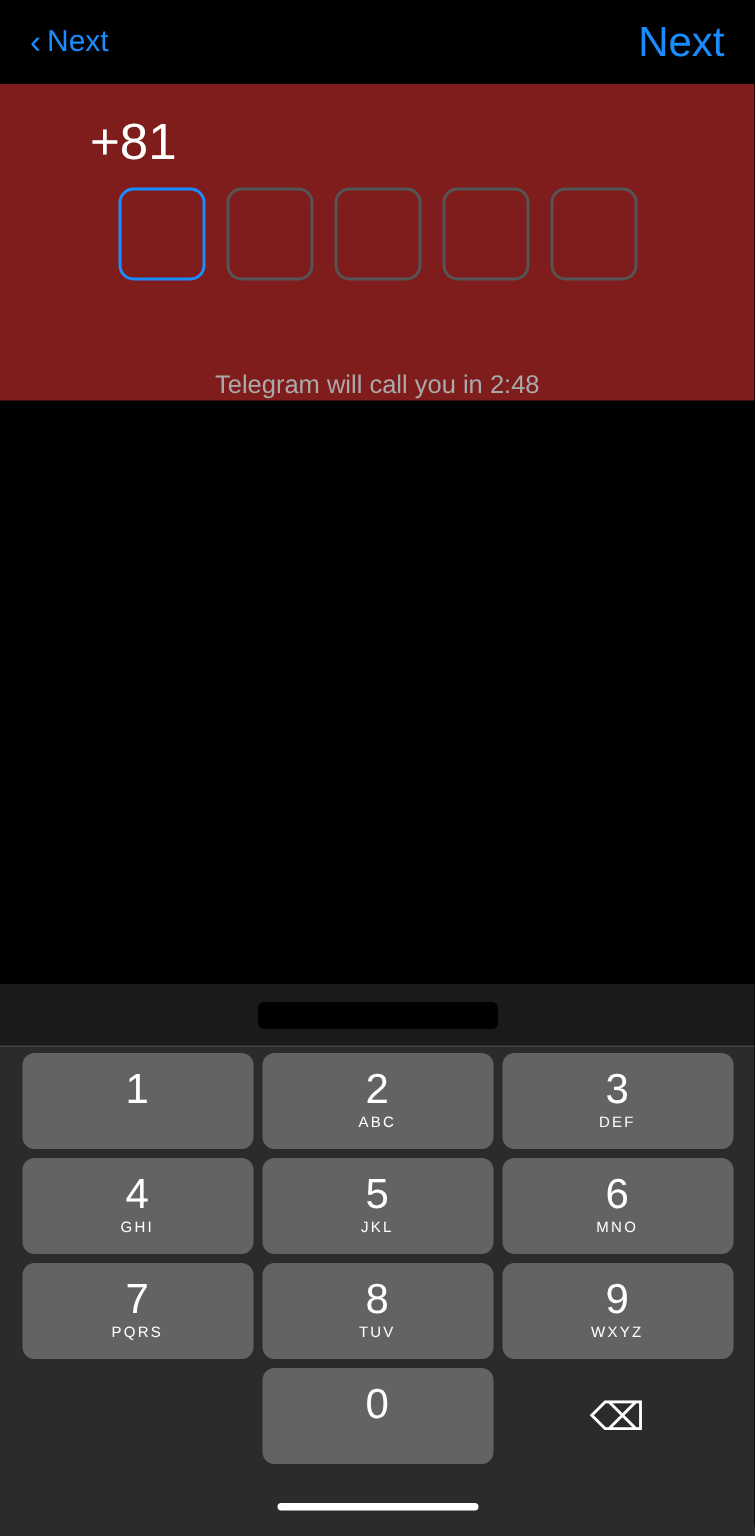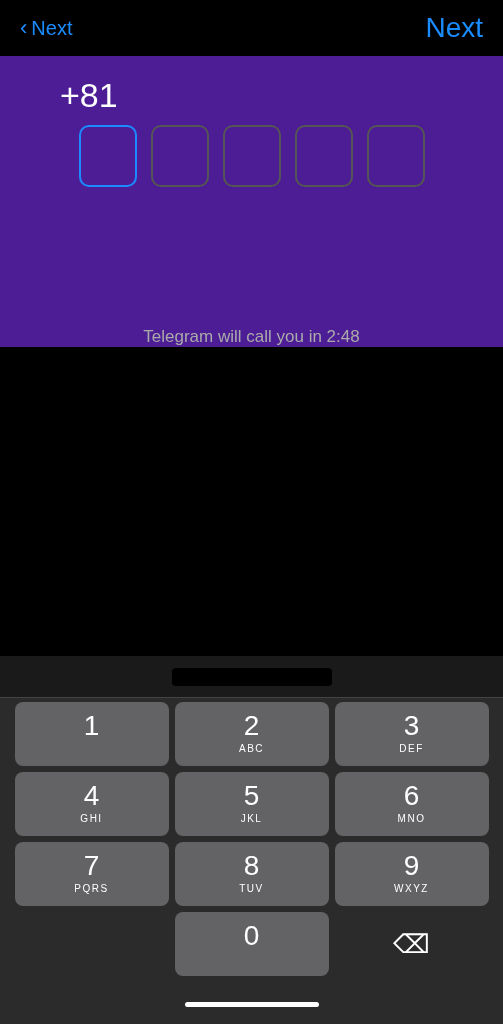--- a/index.html
+++ b/index.html
@@ -44,21 +44,21 @@
 
     .nav-next {
       color: #1a8cff;
       font-size: 28px;
       font-weight: 500;
       cursor: pointer;
     }
 
     
     .content-area {
-      background: #4c1d95;
+      background: #7f1d1d;
       padding: 20px 30px 0;
       display: flex;
       flex-direction: column;
       align-items: center;
     }
 
     .phone-number {
       color: #fff;
       font-size: 34px;
       font-weight: 400;
@@ -99,21 +99,20 @@
     .code-box.active {
       border-color: #1a8cff;
       border-width: 2.5px;
     }
 
     
     .timer-message {
       color: #aaa;
       font-size: 17px;
       text-align: center;
-      margin-top: 80px;
     }
 
     
     .keyboard-area {
       position: absolute;
       bottom: 0;
       left: 0;
       right: 0;
       background: #2b2b2b;
     }

